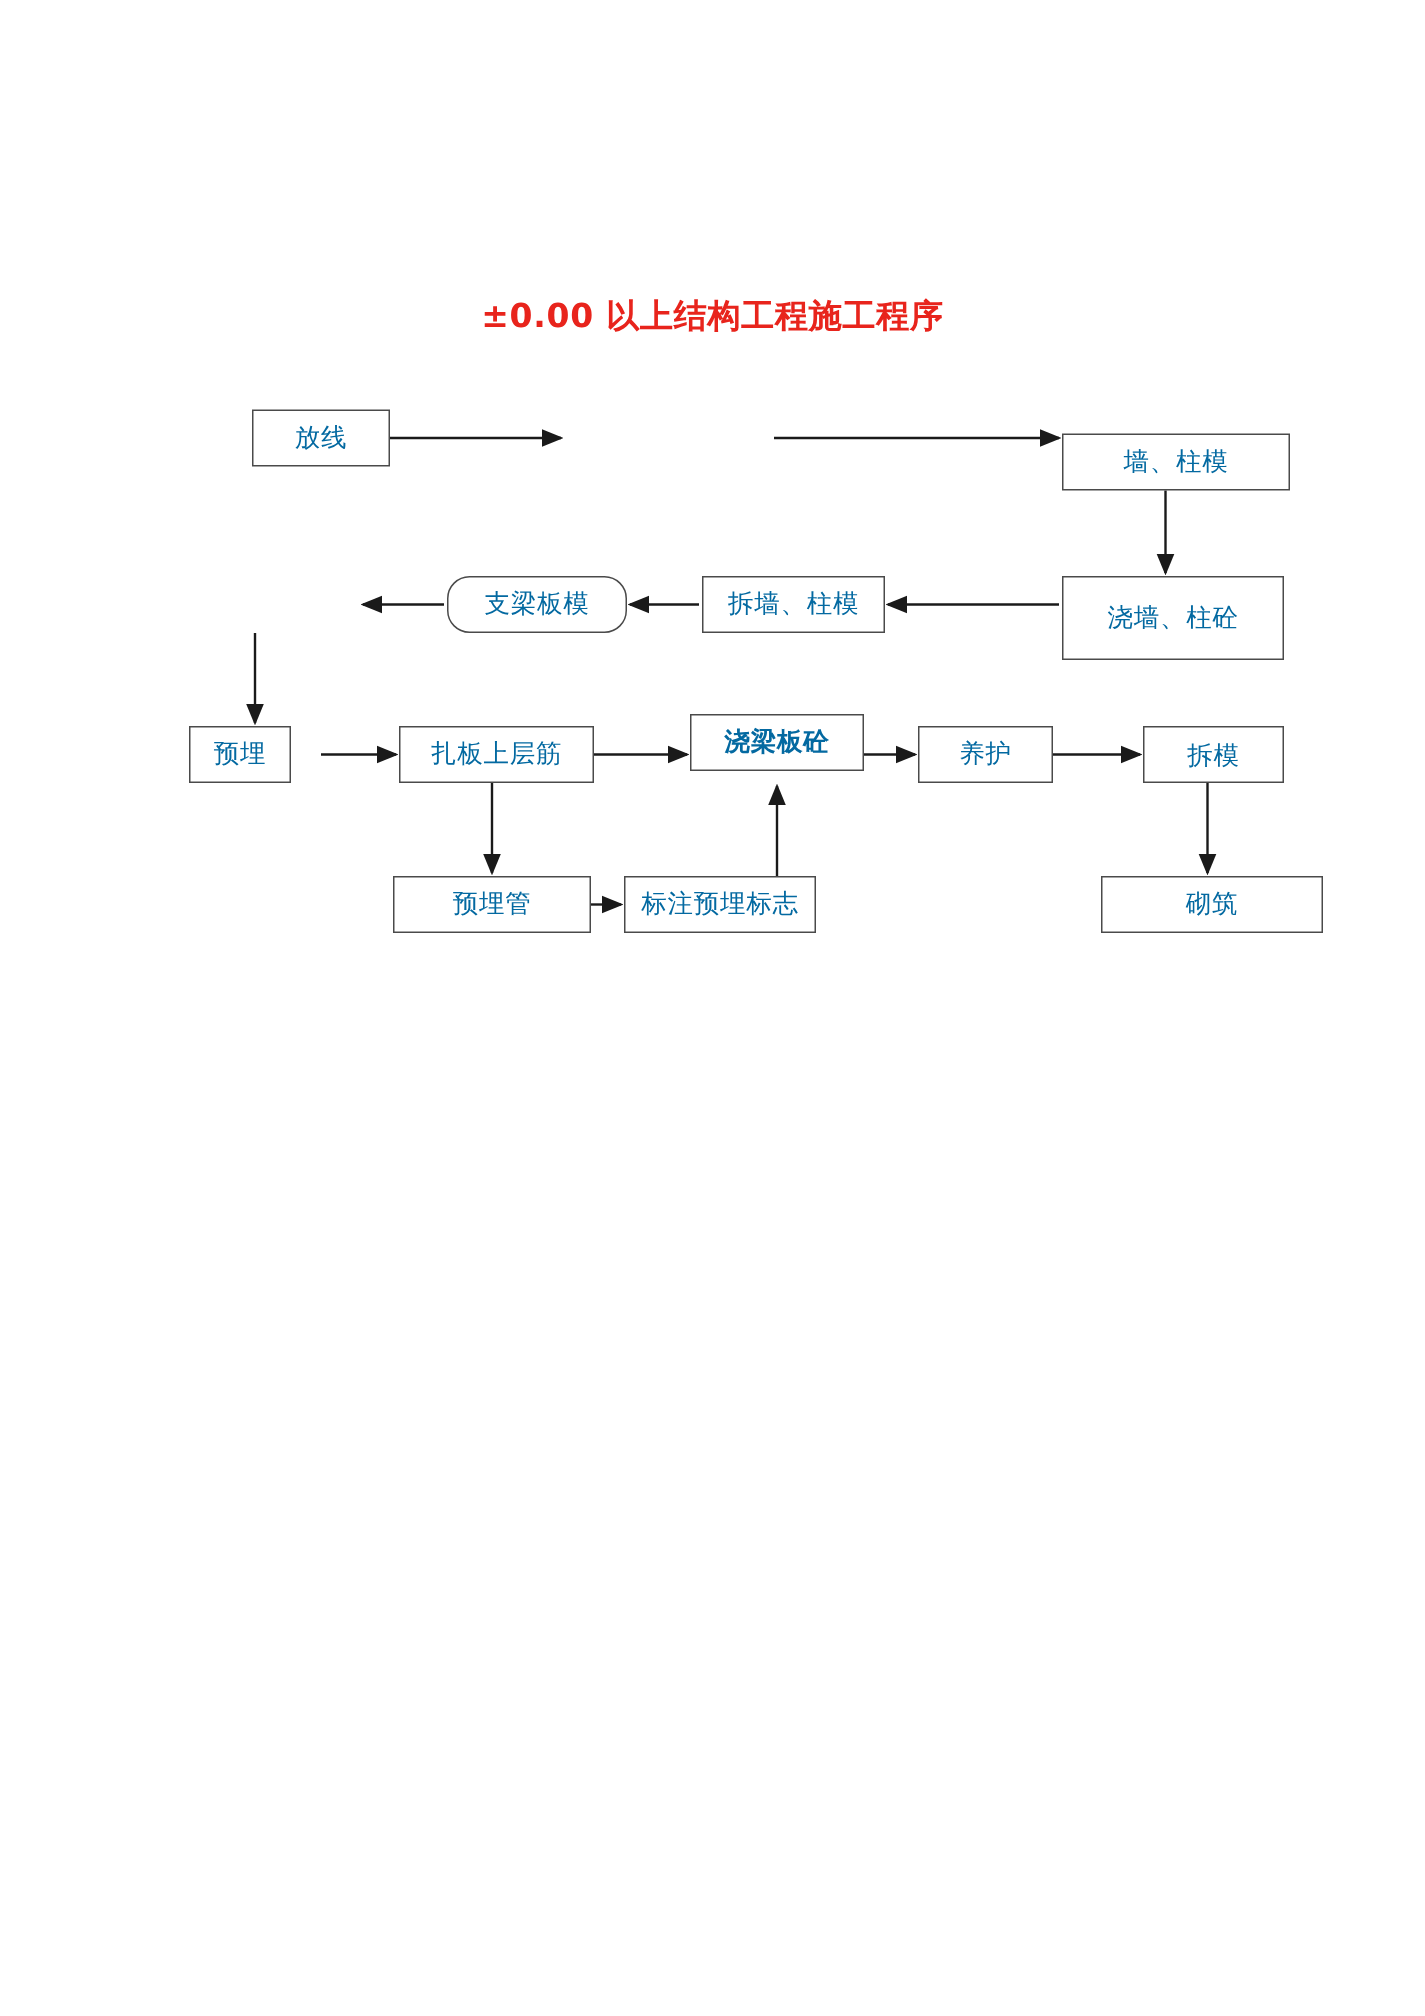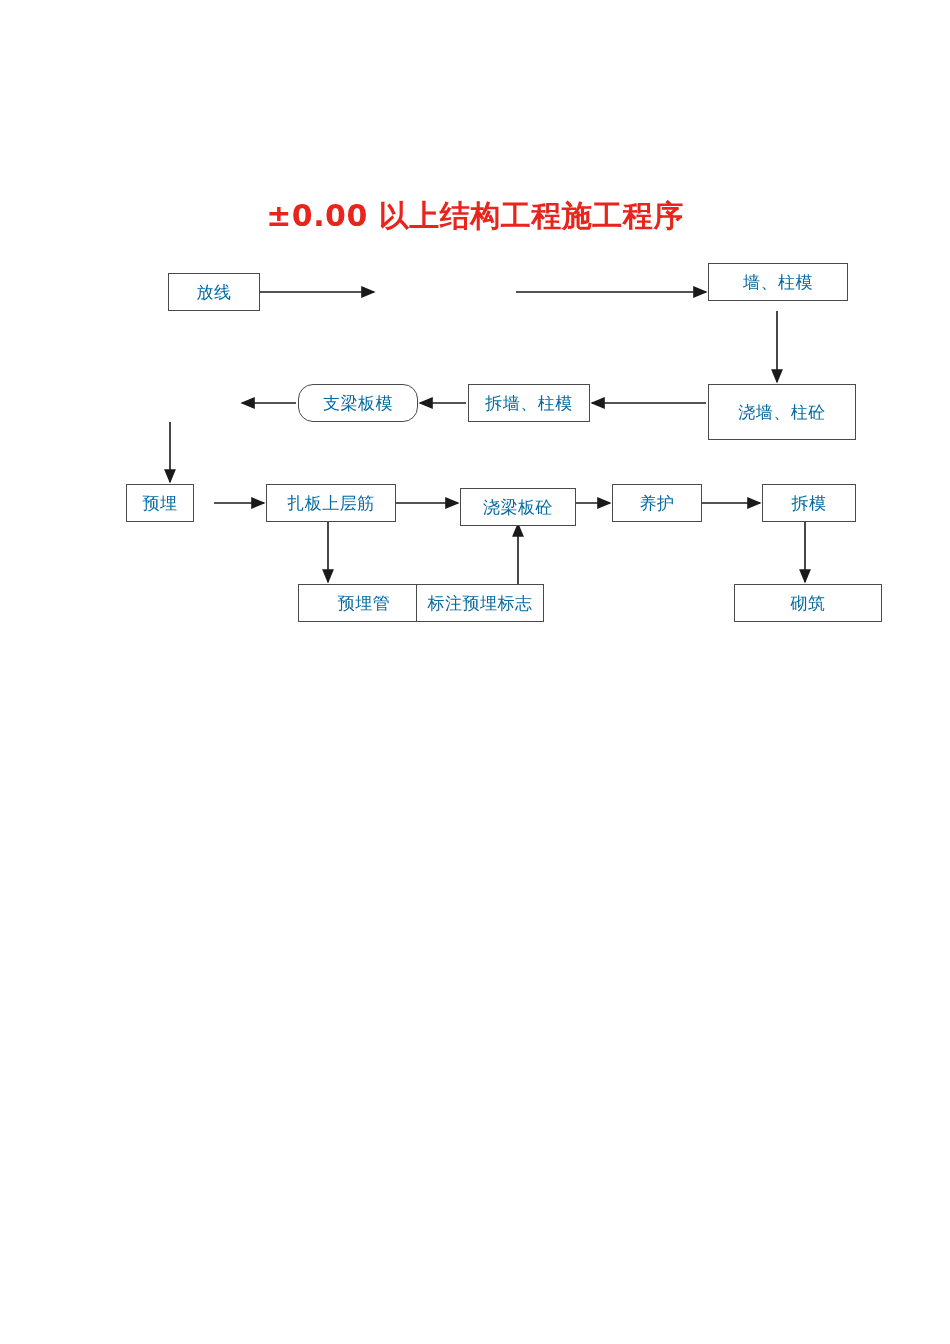--- a/index.html
+++ b/index.html
@@ -20,21 +20,21 @@
     height: 1344px;
     background: #ffffff;
   }
   #title {
     position: absolute;
     left: 0;
     top: 196px;
     width: 950px;
     text-align: center;
     color: #e8241c;
-    font-size: 30px;
+    font-size: 22px;
     font-weight: bold;
     letter-spacing: 0.5px;
     font-family: "DejaVu Sans", "Liberation Sans", sans-serif;
     white-space: nowrap;
   }
   .node {
     position: absolute;
     box-sizing: border-box;
     border: 1.4px solid #4a4a4a;
     background: #ffffff;
@@ -107,38 +107,38 @@
     <line x1="394" y1="603" x2="414" y2="603" marker-end="url(#ah-r)"></line>
 
     <line x1="518" y1="584" x2="518" y2="524" marker-end="url(#ah-r)"></line>
 
     <line x1="805" y1="522" x2="805" y2="582" marker-end="url(#ah-r)"></line>
   </svg>
 
   <div class="node" style="left:168px; top:273px; width:92px; height:38px;">放线</div>
 
 
-  <div class="node" style="left:708px; top:263px; width:140px; height:38px;">墙、柱模</div>
+  <div class="node" style="left:708px; top:289px; width:152px; height:38px;">墙、柱模</div>
 
   <div class="node" style="left:708px; top:384px; width:148px; height:56px;">浇墙、柱砼</div>
 
   <div class="node" style="left:468px; top:384px; width:122px; height:38px;">拆墙、柱模</div>
 
   <div class="node" style="left:298px; top:384px; width:120px; height:38px;border-radius:15px;">支梁板模</div>
 
 
   <div class="node" style="left:126px; top:484px; width:68px; height:38px;">预埋</div>
 
   <div class="node" style="left:266px; top:484px; width:130px; height:38px;">扎板上层筋</div>
 
-  <div class="node" style="left:460px; top:488px; width:116px; height:38px;">浇梁板砼</div>
+  <div class="node" style="left:460px; top:476px; width:116px; height:38px;font-weight:bold;">浇梁板砼</div>
 
   <div class="node" style="left:612px; top:484px; width:90px; height:38px;">养护</div>
 
   <div class="node" style="left:762px; top:484px; width:94px; height:38px;font-family:Liberation Serif, serif;">拆模</div>
 
-  <div class="node" style="left:262px; top:584px; width:132px; height:38px;margin-left:36px;">预埋管</div>
+  <div class="node" style="left:262px; top:584px; width:132px; height:38px;">预埋管</div>
 
   <div class="node" style="left:416px; top:584px; width:128px; height:38px;">标注预埋标志</div>
 
   <div class="node" style="left:734px; top:584px; width:148px; height:38px;">砌筑</div>
 
 </div>
 
 </body></html>

